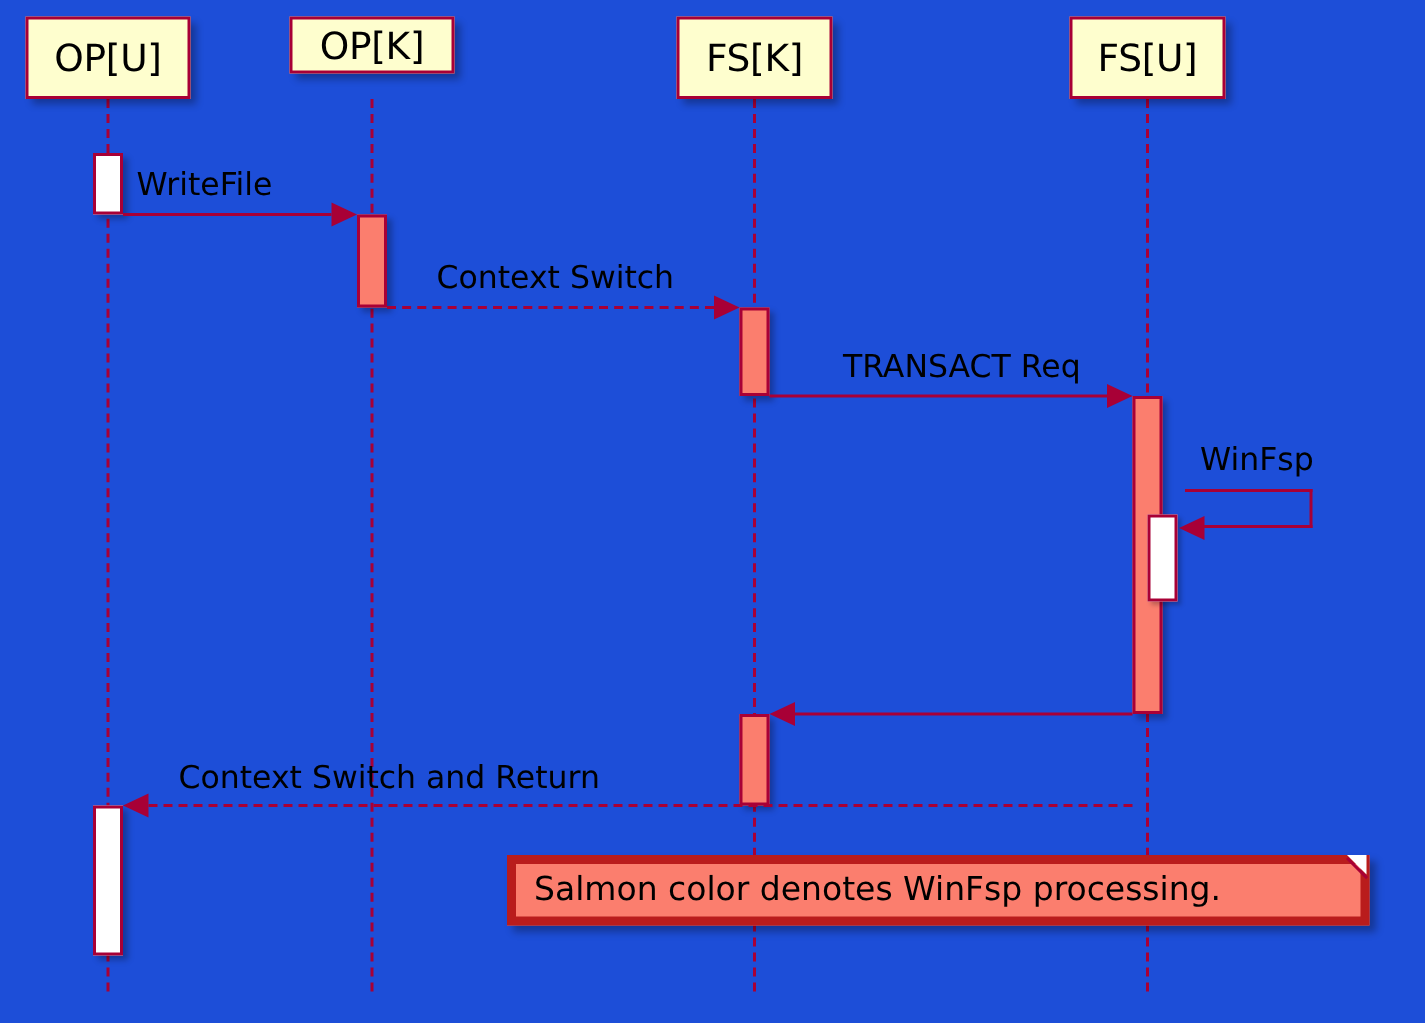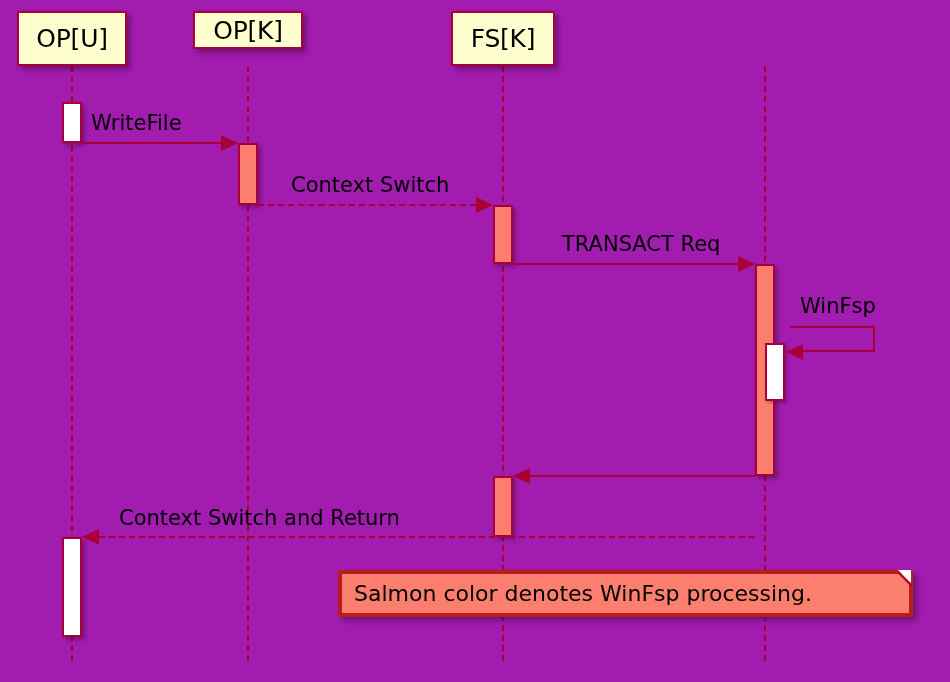--- a/index.html
+++ b/index.html
@@ -3,21 +3,21 @@
 <meta charset="utf-8">
 <style>
   html, body {
     margin: 0; padding: 0;
     background: #FFFFFF;
   }
   #canvas {
     position: relative;
     width: 950px;
     height: 682px;
-    background: #a21caf;
+    background: #1d4ed8;
     font-family: "DejaVu Sans", sans-serif;
     overflow: hidden;
   }
 
   
   .participant {
     position: absolute;
     box-sizing: border-box;
     background: #FEFECE;
     border: 2px solid #A80036;
@@ -90,21 +90,21 @@
     border: 2px solid #A80036;
     border-left: none;
     background: transparent;
   }
 
   
   .note {
     position: absolute;
     box-sizing: border-box;
     background: #FB7E6E;
-    border: 4px solid #b91c1c;
+    border: 6px solid #b91c1c;
     box-shadow: 4px 4px 5px rgba(0,0,0,0.30);
     display: flex;
     align-items: center;
     color: #000000;
     font-size: 22px;
     padding-left: 12px;
   }
   .note-fold {
     position: absolute;
     width: 0; height: 0;
@@ -131,20 +131,23 @@
   <div class="lifeline" style="left:764px; top:66px; height:595px;"></div>
 
   <div class="participant" style="left:17px; top:11px; width:110px; height:55px;">
     <span>OP[U]</span>
   </div>
   <div class="participant" style="left:193px; top:11px; width:110px; height:38px;">
     <span>OP[K]</span>
   </div>
   <div class="participant" style="left:451px; top:11px; width:104px; height:55px;">
     <span>FS[K]</span>
+  </div>
+  <div class="participant" style="left:713px; top:11px; width:104px; height:55px;">
+    <span>FS[U]</span>
   </div>
 
   <div class="activation white" style="left:62px;  top:102px; height:41px;"></div>
   <div class="activation salmon" style="left:238px; top:143px; height:62px;"></div>
   <div class="activation salmon" style="left:493px; top:205px; height:59px;"></div>
   <div class="activation salmon" style="left:755px; top:264px; height:212px;"></div>
   <div class="activation white nested" style="left:765px; top:343px; height:58px;"></div>
   <div class="activation salmon" style="left:493px; top:476px; height:61px;"></div>
   <div class="activation white" style="left:62px;  top:537px; height:100px;"></div>
 

